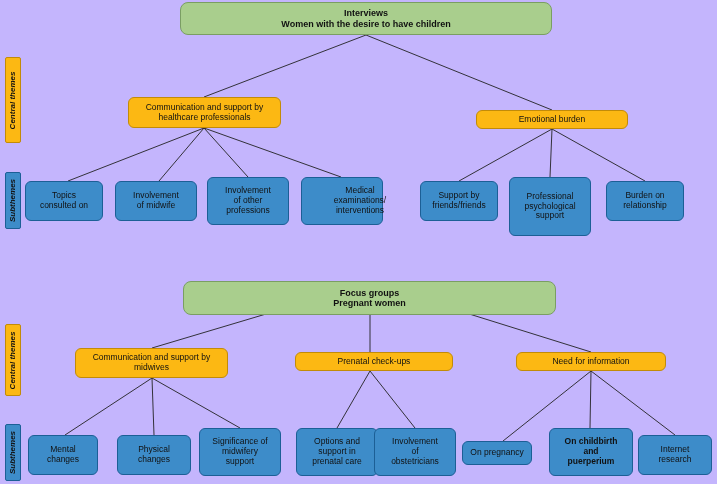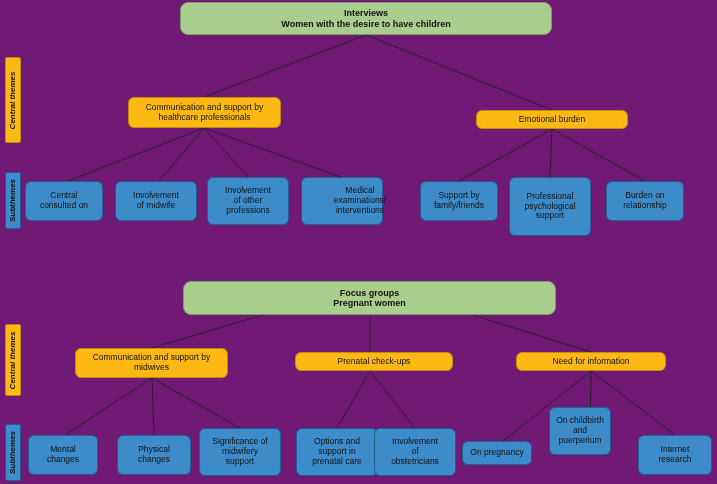--- a/index.html
+++ b/index.html
@@ -4,21 +4,21 @@
 <style>
   html, body {
     margin: 0;
     padding: 0;
     background: #ffffff;
   }
   #canvas {
     position: relative;
     width: 717px;
     height: 484px;
-    background: #701a75;
+    background: #c4b5fd;
     font-family: "Liberation Sans", sans-serif;
     overflow: hidden;
   }
   #connectors {
     position: absolute;
     left: 0;
     top: 0;
     width: 717px;
     height: 484px;
     pointer-events: none;
@@ -108,32 +108,32 @@
       <line x1="591" y1="371" x2="503" y2="441" stroke="#222222" stroke-width="0.9"></line>
       <line x1="591" y1="371" x2="590" y2="428" stroke="#222222" stroke-width="0.9"></line>
       <line x1="591" y1="371" x2="675" y2="435" stroke="#222222" stroke-width="0.9"></line>
     </svg>
   <div id="nodes-layer">
       <div class="node root" style="left: 180px; top: 2px; width: 372px; height: 33px;">Interviews
 Women with the desire to have children</div>
       <div class="node theme" style="left: 128px; top: 97px; width: 153px; height: 31px;">Communication and support by
 healthcare professionals</div>
       <div class="node theme" style="left: 476px; top: 110px; width: 152px; height: 19px;">Emotional burden</div>
-      <div class="node sub" style="left: 25px; top: 181px; width: 78px; height: 40px;">Central
+      <div class="node sub" style="left: 25px; top: 181px; width: 78px; height: 40px;">Topics
 consulted on</div>
       <div class="node sub" style="left: 115px; top: 181px; width: 82px; height: 40px;">Involvement
 of midwife</div>
       <div class="node sub" style="left: 207px; top: 177px; width: 82px; height: 48px;">Involvement
 of other
 professions</div>
       <div class="node sub" style="left: 301px; top: 177px; width: 82px; height: 48px; padding-left: 40px;">Medical
 examinations/
 interventions</div>
       <div class="node sub" style="left: 420px; top: 181px; width: 78px; height: 40px;">Support by
-family/friends</div>
+friends/friends</div>
       <div class="node sub" style="left: 509px; top: 177px; width: 82px; height: 59px;">Professional
 psychological
 support</div>
       <div class="node sub" style="left: 606px; top: 181px; width: 78px; height: 40px;">Burden on
 relationship</div>
       <div class="node root" style="left: 183px; top: 249px; width: 373px; height: 34px; margin-top: 32px;">Focus groups
 Pregnant women</div>
       <div class="node theme" style="left: 75px; top: 348px; width: 153px; height: 30px;">Communication and support by
 midwives</div>
       <div class="node theme" style="left: 295px; top: 352px; width: 158px; height: 19px;">Prenatal check-ups</div>
@@ -145,21 +145,21 @@
       <div class="node sub" style="left: 199px; top: 428px; width: 82px; height: 48px;">Significance of
 midwifery
 support</div>
       <div class="node sub" style="left: 296px; top: 428px; width: 82px; height: 48px;">Options and
 support in
 prenatal care</div>
       <div class="node sub" style="left: 374px; top: 428px; width: 82px; height: 48px;">Involvement
 of
 obstetricians</div>
       <div class="node sub" style="left: 462px; top: 441px; width: 70px; height: 24px;">On pregnancy</div>
-      <div class="node sub" style="left: 549px; top: 407px; width: 62px; height: 48px;">On childbirth
+      <div class="node sub" style="left: 549px; top: 428px; width: 84px; height: 48px; font-weight: bold;">On childbirth
 and
 puerperium</div>
       <div class="node sub" style="left: 638px; top: 435px; width: 74px; height: 40px;">Internet
 research</div>
     </div>
   <div id="axis-layer">
       <div class="axis-label orange" style="left: 5px; top: 57px; width: 16px; height: 86px;">
         <span>Central themes</span>
       </div>
       <div class="axis-label blue" style="left: 5px; top: 172px; width: 16px; height: 57px;">

